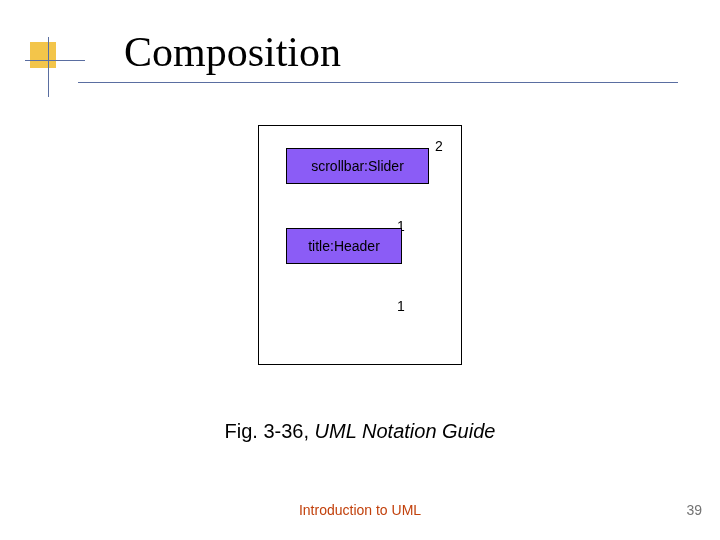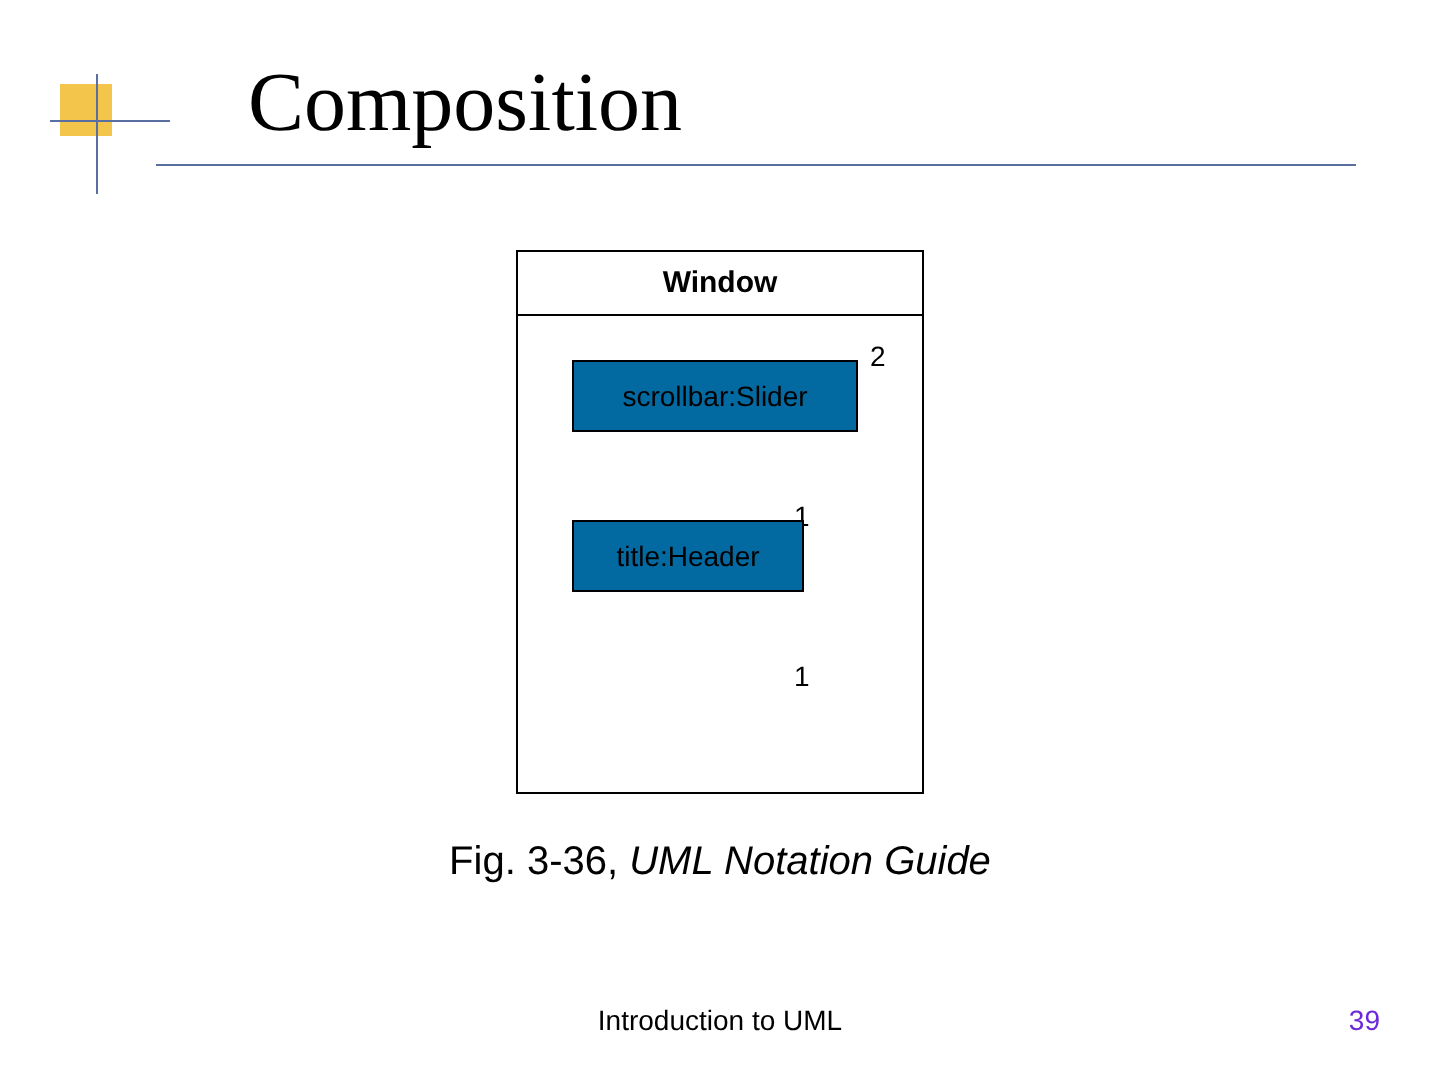--- a/index.html
+++ b/index.html
@@ -82,21 +82,21 @@
     height: 238px;
     position: relative;
   }
   .inner-box {
     position: absolute;
     border: 1.5px solid #000;
     display: flex;
     align-items: center;
     justify-content: center;
     font-size: 14px;
-    background: #0369a1;
+    background: #8b5cf6;
   }
   .box1 { left: 27px; top: 22px;  width: 143px; height: 36px; }
   .box2 { left: 27px; top: 102px; width: 116px; height: 36px; }
   .box3 { left: 27px; top: 182px; width: 123px; height: 36px; }
   .mult {
     position: absolute;
     font-size: 14px;
     color: #000;
   }
   .m1 { left: 176px; top: 12px; }
@@ -114,44 +114,43 @@
   }
   .caption .italic { font-style: italic; }
 
   .footer-center {
     position: absolute;
     bottom: 22px;
     left: 0;
     width: 720px;
     text-align: center;
     font-size: 14px;
-    color: #000000;
+    color: #c2410c;
   }
   .footer-right {
     position: absolute;
     bottom: 22px;
-    right: 30px;
+    right: 18px;
     font-size: 14px;
-    color: #6d28d9;
+    color: #737373;
   }
 </style>
 </head>
 <body>
 
 <div class="corner-deco">
   <div class="yellow-sq"></div>
   <div class="v-line"></div>
   <div class="h-line"></div>
 </div>
 
 <div class="title">Composition</div>
 <div class="title-underline"></div>
 
 <div class="uml-outer">
-  <div class="uml-header">Window</div>
   <div class="uml-body">
     <div class="mult m1">2</div>
     <div class="inner-box box1">scrollbar:Slider</div>
     <div class="mult m2">1</div>
     <div class="inner-box box2">title:Header</div>
     <div class="mult m3">1</div>
   </div>
 </div>
 
 <div class="caption">

